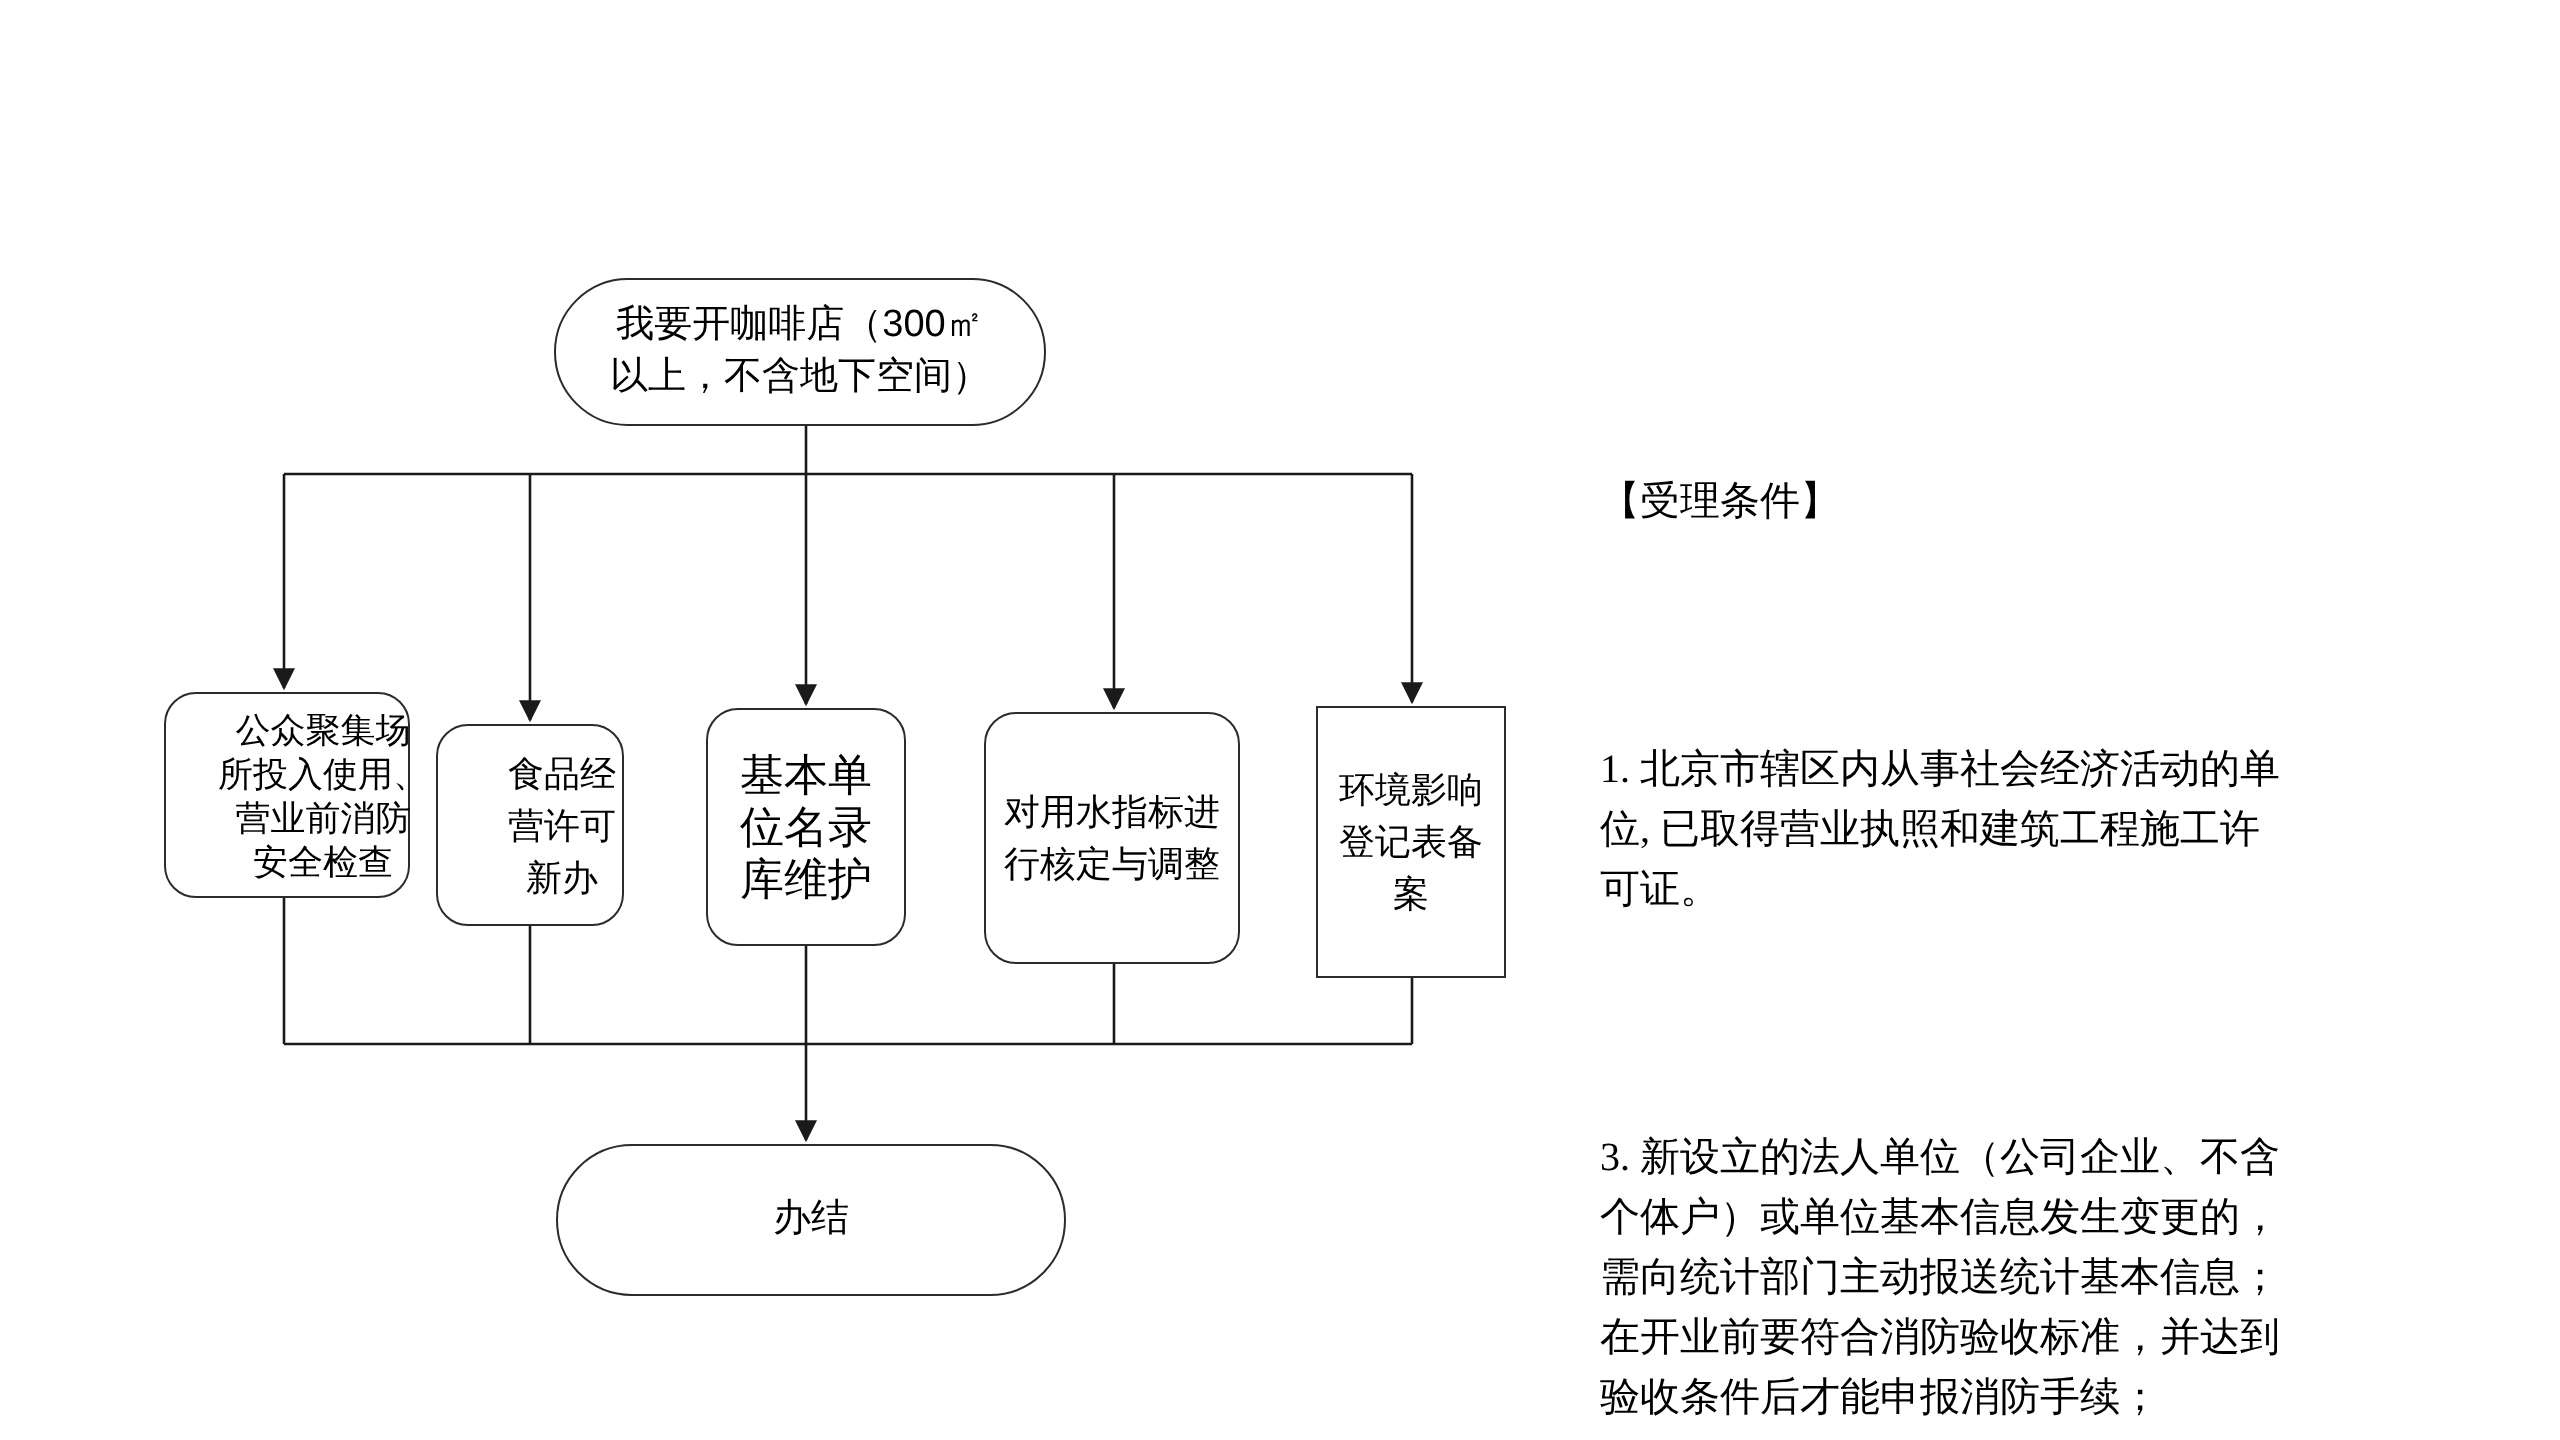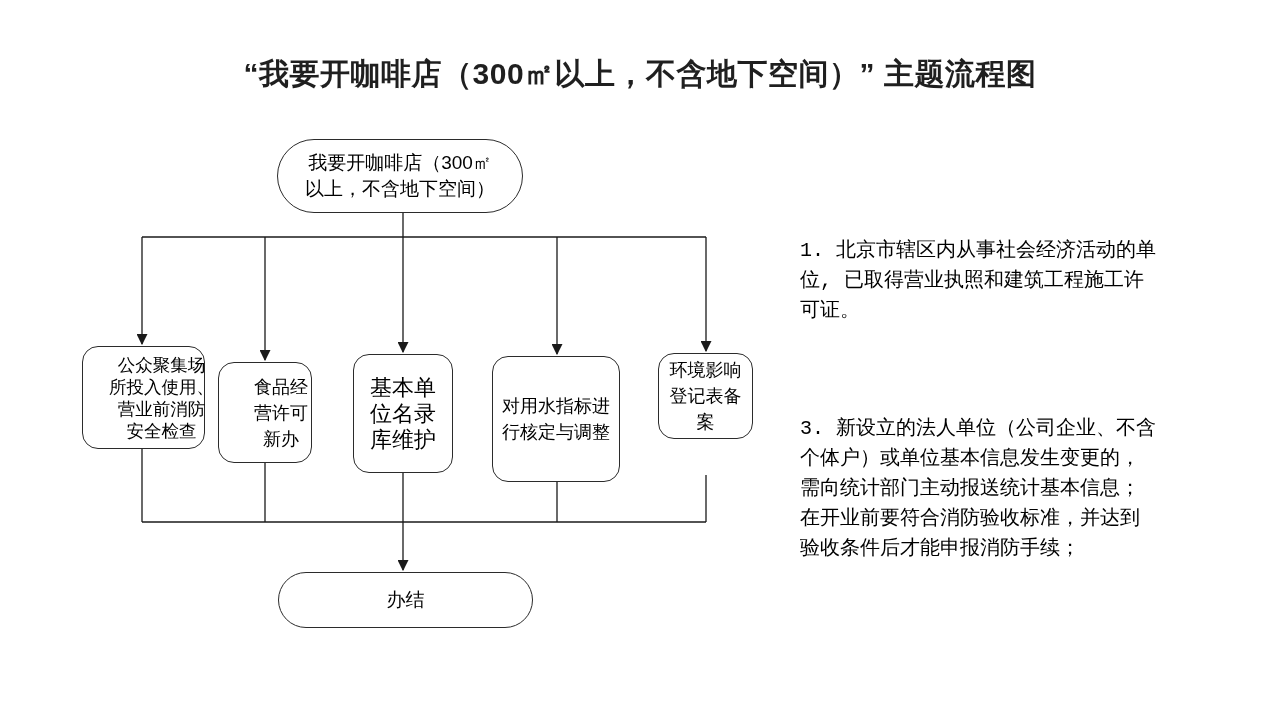--- a/index.html
+++ b/index.html
@@ -35,45 +35,44 @@
     white-space:pre;
     color:#000;
   }
   .start {
     left:277px; top:123px; width:246px; height:74px;
     border-radius:37px;
     font-family:"Liberation Sans", sans-serif;
     font-size:19px; line-height:26px;margin-top:16px;
   }
   .end {
-    left:278px; top:572px; width:255px; height:56px;
+    left:278px; top:572px; width:255px; height:76px;
     border-radius:38px;
     font-size:19px; line-height:26px;
   }
   .b1 { left:82px;  top:346px; width:123px; height:103px; border-radius:16px; font-size:17.5px; line-height:22px;padding-left:36px; }
   .b2 { left:218px; top:362px; width:94px;  height:101px; border-radius:16px; font-size:18px;   line-height:26px;padding-left:32px; }
   .b3 { left:353px; top:354px; width:100px; height:119px; border-radius:16px; font-size:22px;   line-height:26px; }
   .b4 { left:492px; top:356px; width:128px; height:126px; border-radius:16px; font-size:18px;   line-height:26px; }
-  .b5 { left:658px; top:353px; width:95px;  height:86px; border-radius:16px; font-size:18px;   line-height:26px; }
+  .b5 { left:658px; top:353px; width:95px;  height:136px; border-radius:0; font-size:18px;   line-height:26px; }
 
   .conditions {
     position:absolute; left:800px; top:176px; width:470px;
     font-size:20px; line-height:30px;
     white-space:pre;
   }
   .cond-heading { margin:0 0 28px 0; }
-  .conditions p { margin:0 0 28px 0;font-family:Liberation Mono, monospace; }
+  .conditions p { margin:16px 0 28px 0; }
   .conditions p:last-child { margin-bottom:0; }
 </style>
 </head>
 <body>
 
 <div class="stage">
 
-  <div class="title">“我要开咖啡店（300㎡以上，不含地下空间）” 主题流程图</div>
 
   <svg class="connectors" width="1280" height="720" viewBox="0 0 1280 720" aria-hidden="true">
     <defs>
       <marker id="arrow" viewBox="0 0 10 10" refX="9" refY="5" markerWidth="11" markerHeight="11" orient="auto" markerUnits="userSpaceOnUse">
         <path d="M0,0 L10,5 L0,10 z" fill="#1a1a1a"></path>
       </marker>
     </defs>
     <g stroke="#1a1a1a" stroke-width="1.3" fill="none">
       <line x1="403" y1="197" x2="403" y2="237"></line>
       <line x1="142" y1="237" x2="706" y2="237"></line>
@@ -121,20 +120,21 @@
     <span>环境影响
 登记表备
 案</span>
   </div>
 
   <div class="node end">
     <span>办结</span>
   </div>
 
   <div class="conditions">
+    <div class="cond-heading">【受理条件】</div>
     <p>1. 北京市辖区内从事社会经济活动的单
 位, 已取得营业执照和建筑工程施工许
 可证。</p>
     <p>3. 新设立的法人单位（公司企业、不含
 个体户）或单位基本信息发生变更的，
 需向统计部门主动报送统计基本信息；
 在开业前要符合消防验收标准，并达到
 验收条件后才能申报消防手续；</p>
     
   </div>

